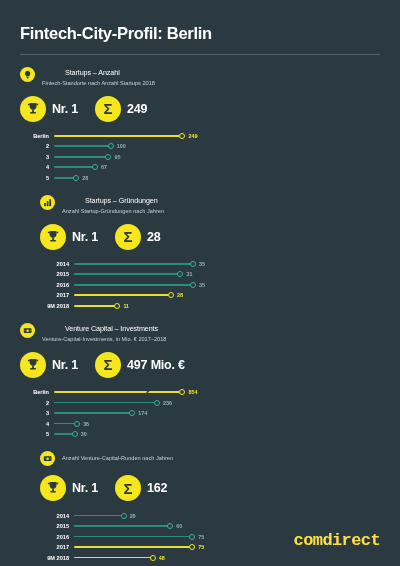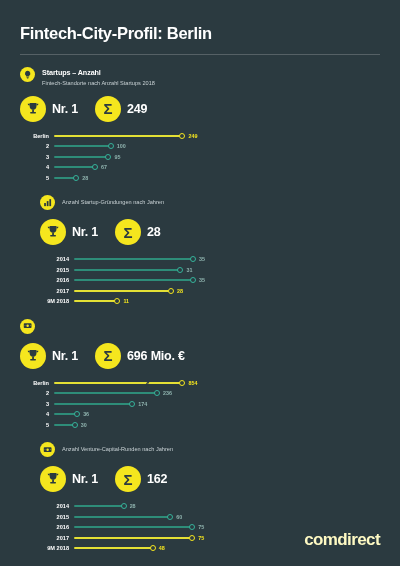--- a/index.html
+++ b/index.html
@@ -20,21 +20,21 @@
   }
   .rule { height:1px; background:#566166; margin-top:11px; }
 
   
   .grid { display:flex; flex-wrap:wrap; }
   .quad { width:180px; padding-top:12px; }
   .quad.right { margin-left:20px; }
 
   .qhead { display:flex; align-items:flex-start; gap:7px; }
   .qhead-txt { padding-top:1px; }
-  .qtitle { font-size:7.2px; font-weight:bold; letter-spacing:-0.1px; color:#ffffff; }
+  .qtitle { font-size:7.2px; font-weight:normal; letter-spacing:-0.1px; color:#ffffff;margin-left:23px; }
   .qsub { font-size:5.6px; color:#c9d2d5; line-height:1.45; margin-top:1.5px; max-width:150px; }
 
   
   .badge {
     border-radius:50%; background:#f5e61e; flex:none;
     display:flex; align-items:center; justify-content:center;
     position:relative;
   }
   .badge.sm { width:15px; height:15px; }
   .badge.lg { width:26px; height:26px; }
@@ -71,21 +71,21 @@
   .c-g .lbar { background:#2e8d79; }
   .c-g .ldot { border-color:#35b39a; }
   .c-g .lval { color:#8fb3ae; }
   .brk {
     position:absolute; top:50%; transform:translate(-50%,-50%) rotate(20deg);
     color:#2b3a40; font-size:7px; font-weight:bold; letter-spacing:-1px;
   }
 
   .brand {
     position:absolute; right:20px; bottom:16px;
-    font-size:17px; font-weight:bold; color:#fef9c3; letter-spacing:-0.6px;
+    font-size:17px; font-weight:bold; color:#fde047; letter-spacing:-0.6px;font-family:Liberation Mono, monospace;
   }
 </style>
 </head>
 <body>
 
 <div class="page">
 
   <div class="title">Fintech-City-Profil: Berlin</div>
   <div class="rule"></div>
 
@@ -171,20 +171,21 @@
       <div class="quad right">
     <div class="qhead">
       <div class="badge sm">
             <svg width="9.3" height="9.3" viewBox="0 0 24 24">
               <rect x="3" y="13" width="4.5" height="8" fill="#2b3a40"></rect>
               <rect x="9.7" y="8" width="4.5" height="13" fill="#2b3a40"></rect>
               <rect x="16.4" y="3" width="4.5" height="18" fill="#2b3a40"></rect>
             </svg>
           </div>
       <div class="qhead-txt">
+        <div class="qtitle">Startups – Gründungen</div>
         <div class="qsub">Anzahl Startup-Gründungen nach Jahren</div>
       </div>
     </div>
     <div class="kpis">
       <div class="badge lg">
             <svg width="16.12" height="16.12" viewBox="0 0 24 24">
               <path fill="#2b3a40" d="M7 3h10v5a5 5 0 0 1-10 0V3z"></path>
               <path fill="#2b3a40" d="M4 4h3v2.6A2.6 2.6 0 0 1 4 4zm16 0h-3v2.6A2.6 2.6 0 0 0 20 4z"></path>
               <rect x="10.7" y="12.6" width="2.6" height="4" fill="#2b3a40"></rect>
               <rect x="7.6" y="16.4" width="8.8" height="2.2" rx="1" fill="#2b3a40"></rect>
@@ -248,36 +249,40 @@
       <div class="quad">
     <div class="qhead">
       <div class="badge sm">
             <svg width="9.3" height="9.3" viewBox="0 0 24 24">
               <rect x="2" y="6" width="20" height="12" rx="2" fill="#2b3a40"></rect>
               <circle cx="12" cy="12" r="3.2" fill="#f5e61e"></circle>
               <circle cx="5.2" cy="12" r="1" fill="#f5e61e"></circle>
               <circle cx="18.8" cy="12" r="1" fill="#f5e61e"></circle>
             </svg>
           </div>
+      <div class="qhead-txt">
+        <div class="qtitle">Venture Capital – Investments</div>
+        <div class="qsub">Venture-Capital-Investments, in Mio. € 2017–2018</div>
+      </div>
     </div>
     <div class="kpis">
       <div class="badge lg">
             <svg width="16.12" height="16.12" viewBox="0 0 24 24">
               <path fill="#2b3a40" d="M7 3h10v5a5 5 0 0 1-10 0V3z"></path>
               <path fill="#2b3a40" d="M4 4h3v2.6A2.6 2.6 0 0 1 4 4zm16 0h-3v2.6A2.6 2.6 0 0 0 20 4z"></path>
               <rect x="10.7" y="12.6" width="2.6" height="4" fill="#2b3a40"></rect>
               <rect x="7.6" y="16.4" width="8.8" height="2.2" rx="1" fill="#2b3a40"></rect>
             </svg>
           </div>
       <div class="kpi-val">Nr. 1</div>
       <div class="kpi-gap"></div>
       <div class="badge lg">
             <span style="font-size:15px;font-weight:bold;color:#2b3a40;line-height:1">Σ</span>
           </div>
-      <div class="kpi-val">696 Mio. €</div>
+      <div class="kpi-val">497 Mio. €</div>
     </div>
     <div class="lolli">
           <div class="lrow c-y">
       <div class="lrow-lab">Berlin</div>
       <div class="ltrack">
         <div class="lbar" style="width:88%"></div>
         <div class="brk" style="left:63.36%">//</div>
         <div class="ldot" style="left:88%"></div>
         <div class="lval" style="left:calc(88% + 6px)">854</div>
       </div>

